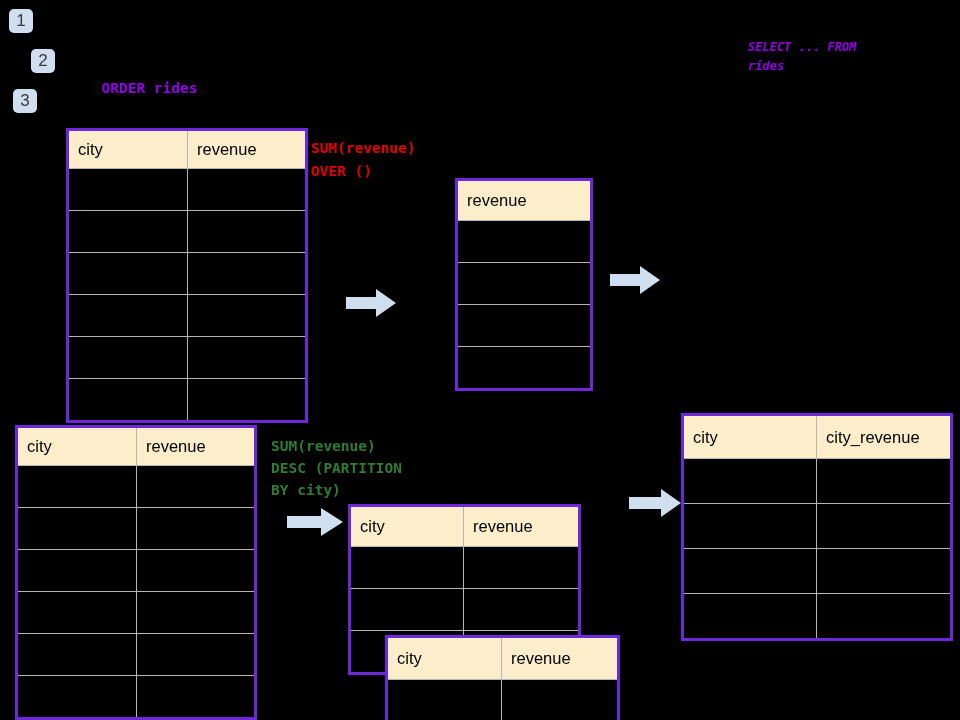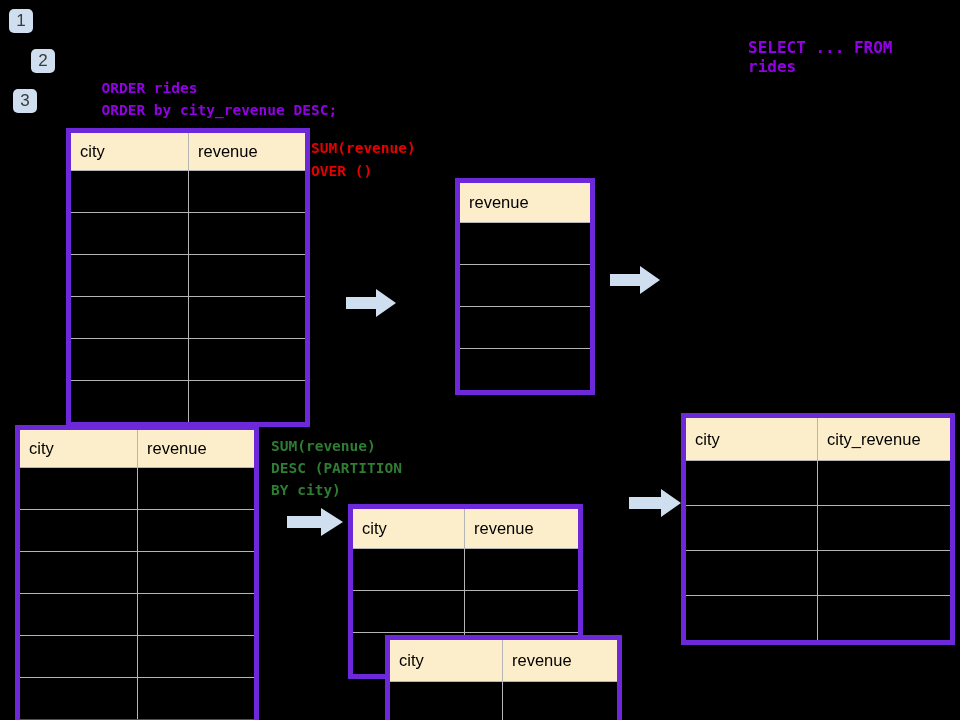--- a/index.html
+++ b/index.html
@@ -39,46 +39,47 @@
     white-space: pre;
     letter-spacing: 0px;
   }
   .code-purple { color: #9400e6; }
   .code-red    { color: #e60000; }
   .code-green  { color: #6f9e33; }
 
   .side-note {
     position: absolute;
     font-family: "DejaVu Sans Mono", monospace;
-    font-size: 16px;
+    font-size: 12px;
     font-weight: bold;
     white-space: pre;
     color: #9400e6;
     line-height: 19px;
+    font-style: italic;
   }
 
   
   .anno {
     position: absolute;
     font-family: "DejaVu Sans Mono", monospace;
     font-size: 14.5px;
     font-weight: bold;
     white-space: pre;
     line-height: 21px;
   }
   .anno-red   { color: #e60000; }
   .anno-green { color: #2e7d32; }
 
   
   .tbl {
     position: absolute;
     border-collapse: collapse;
     table-layout: fixed;
     background: #0f766e;
-    border: 5px solid #6d28d9;
+    border: 3px solid #6d28d9;
   }
   .tbl th, .tbl td {
     border: 1px solid #b5b5b5;
     padding: 0;
     margin: 0;
   }
   .tbl th {
     background: #fceeca;
     color: #000000;
     font-family: "Liberation Sans", sans-serif;
@@ -99,21 +100,20 @@
 </head>
 <body>
 
 <div id="canvas">
 
   <div class="badge" style="left:9px;  top:9px;">1</div>
   <div class="badge" style="left:31px; top:49px;">2</div>
   <div class="badge" style="left:13px; top:89px;">3</div>
 
   <div class="code code-purple" style="left:84px; top:80px;">  ORDER rides</div>
-  <div class="code code-purple" style="left:84px; top:102px;">  ORDER by city_revenue DESC;</div>
 
   <div class="side-note" style="left:748px; top:38px;">SELECT ... FROM</div>
   <div class="side-note" style="left:748px; top:57px;">rides</div>
 
   <div class="anno anno-red" style="left:311px; top:138px;">SUM(revenue)</div>
   <div class="anno anno-red" style="left:311px; top:161px;">OVER ()</div>
 
   <div class="anno anno-green" style="left:271px; top:436px;">SUM(revenue)</div>
   <div class="anno anno-green" style="left:271px; top:458px;">DESC (PARTITION</div>
   <div class="anno anno-green" style="left:271px; top:480px;">BY city)</div>

